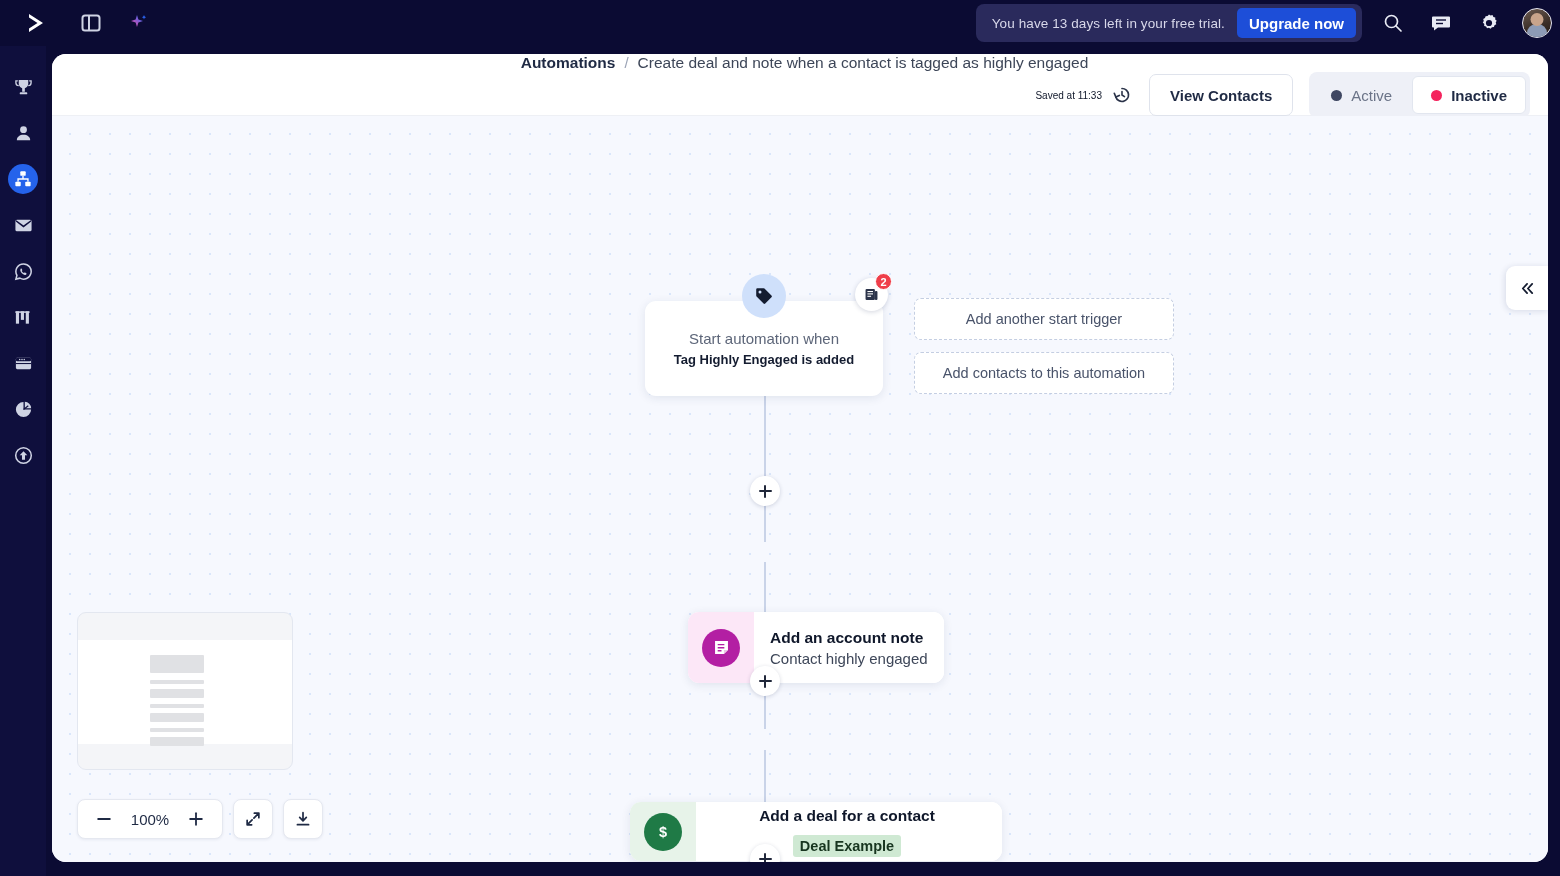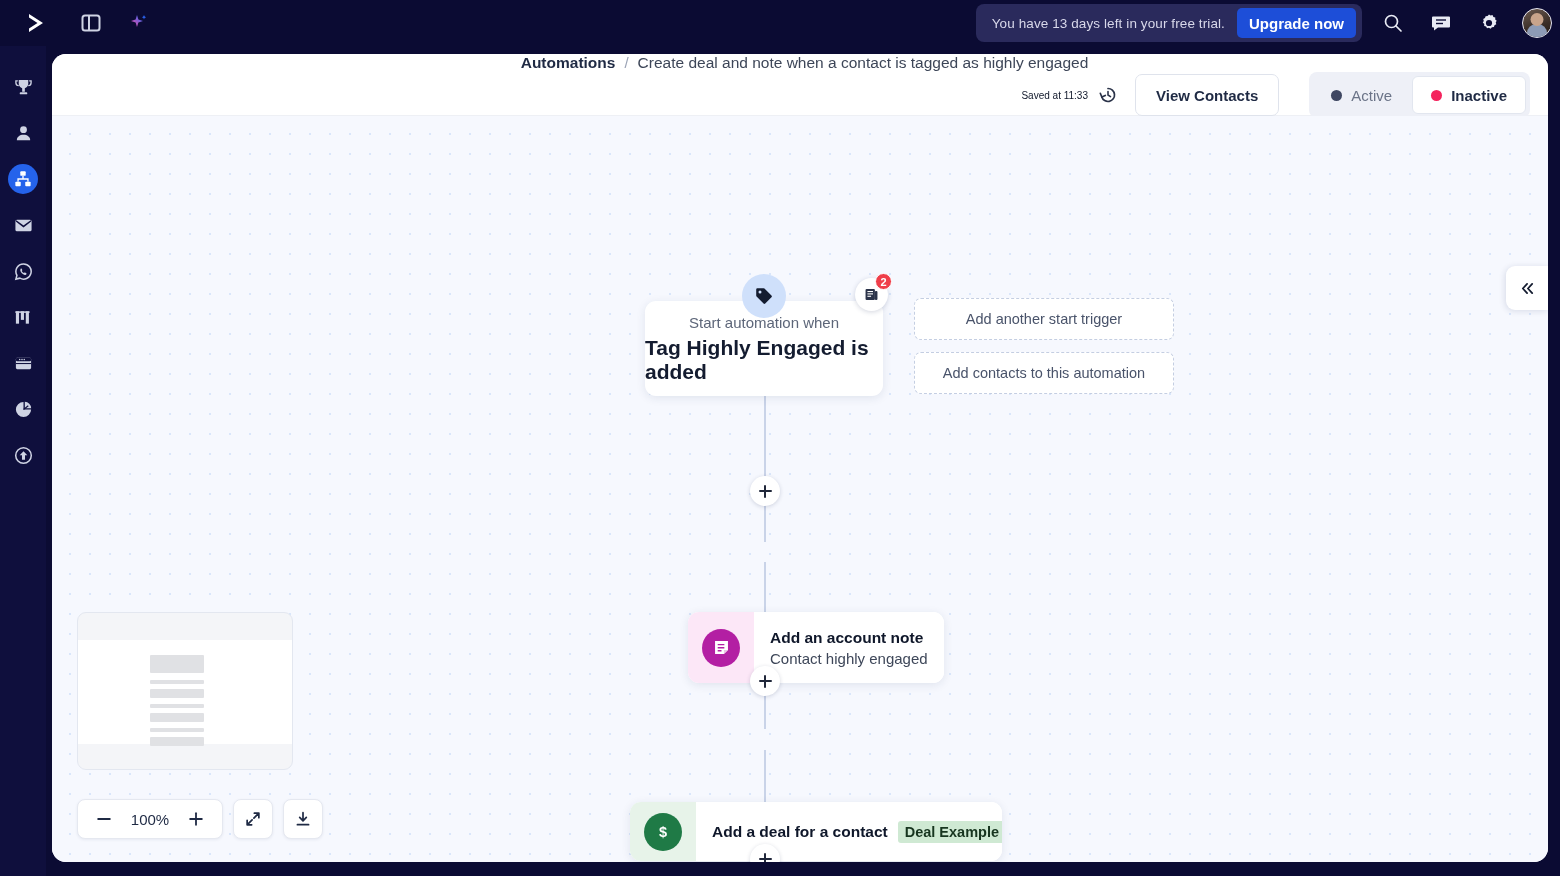--- a/index.html
+++ b/index.html
@@ -103,21 +103,21 @@
   #saved-text { font-size: 10px; color: #0f172a; white-space: nowrap; }
   #history-btn { width: 22px; height: 22px; display:flex; align-items:center; justify-content:center; cursor: pointer; }
   #view-contacts-btn {
     border: 1px solid #dfe3ec; background: #fff; border-radius: 7px;
     height: 42px; padding: 0 20px; font-size: 15px; font-weight: bold;
     color: #1f2a44; cursor: pointer; white-space: nowrap;
     font-family: "Liberation Sans", sans-serif;
   }
   #state-toggle {
     display: flex; align-items: center; background: #eef0f7;
-    border-radius: 8px; padding: 4px; gap: 2px; margin-left: 14px;
+    border-radius: 8px; padding: 4px; gap: 2px;
   }
   .state-opt {
     display: flex; align-items: center; gap: 9px;
     height: 38px; padding: 0 18px; border-radius: 6px;
     font-size: 15px; cursor: pointer; white-space: nowrap;
   }
   .state-opt.off { color: #6b7488; }
   .state-opt.on {
     background: #fff; color: #1f2a44; font-weight: bold;
     border: 1px solid #e2e6ef;
@@ -157,21 +157,21 @@
   #trigger-card {
     position: absolute; left: 593px; top: 185px;
     width: 238px; height: 95px;
     background: #fff; border-radius: 11px;
     box-shadow: 0 2px 10px rgba(30,45,90,.10);
     display: flex; flex-direction: column;
     align-items: center; justify-content: center; gap: 5px;
     z-index: 3; cursor: pointer;
   }
   #trigger-sub { font-size: 15px; color: #5d6679; }
-  #trigger-title { font-size: 21px; font-weight: bold; color: #141c30; }
+  #trigger-title { font-size: 13px; font-weight: bold; color: #141c30; }
   #trigger-icon {
     position: absolute; left: 690px; top: 158px;
     width: 44px; height: 44px; border-radius: 50%;
     background: #cfe0fb; display: flex; align-items: center; justify-content: center;
     z-index: 5;
   }
   #trigger-notes {
     position: absolute; left: 803px; top: 162px;
     width: 33px; height: 33px; border-radius: 50%;
     background: #fff; box-shadow: 0 1px 5px rgba(30,45,90,.20);
@@ -217,21 +217,21 @@
   .node-title { font-size: 15.5px; font-weight: bold; color: #0f172a; white-space: nowrap; }
   .node-sub { font-size: 15px; color: #3e4759; margin-top: 3px; white-space: nowrap; }
 
   #note-node { left: 636px; top: 496px; width: 256px; height: 71px; }
   #note-node .node-iconwrap { background: #fce7f7; }
   #note-node .node-circle { background: #b31fa3; }
 
   #deal-node { left: 578px; top: 686px; width: 372px; height: 59px; }
   #deal-node .node-iconwrap { background: #e7f3e9; }
   #deal-node .node-circle { background: #1f7a46; }
-  #deal-node .node-body { flex-direction: row; align-items: center; gap: 10px; }
+  #deal-node .node-body { flex-direction: column; align-items: center; gap: 10px; }
   #deal-badge {
     background: #cfe9d3; color: #17351f; font-size: 14.5px; font-weight: bold;
     padding: 3px 7px; border-radius: 3px; white-space: nowrap;
   }
 
   
   #collapse-btn {
     position: absolute; right: 0; top: 150px;
     width: 42px; height: 44px;
     background: #fff; border-radius: 9px 0 0 9px;

